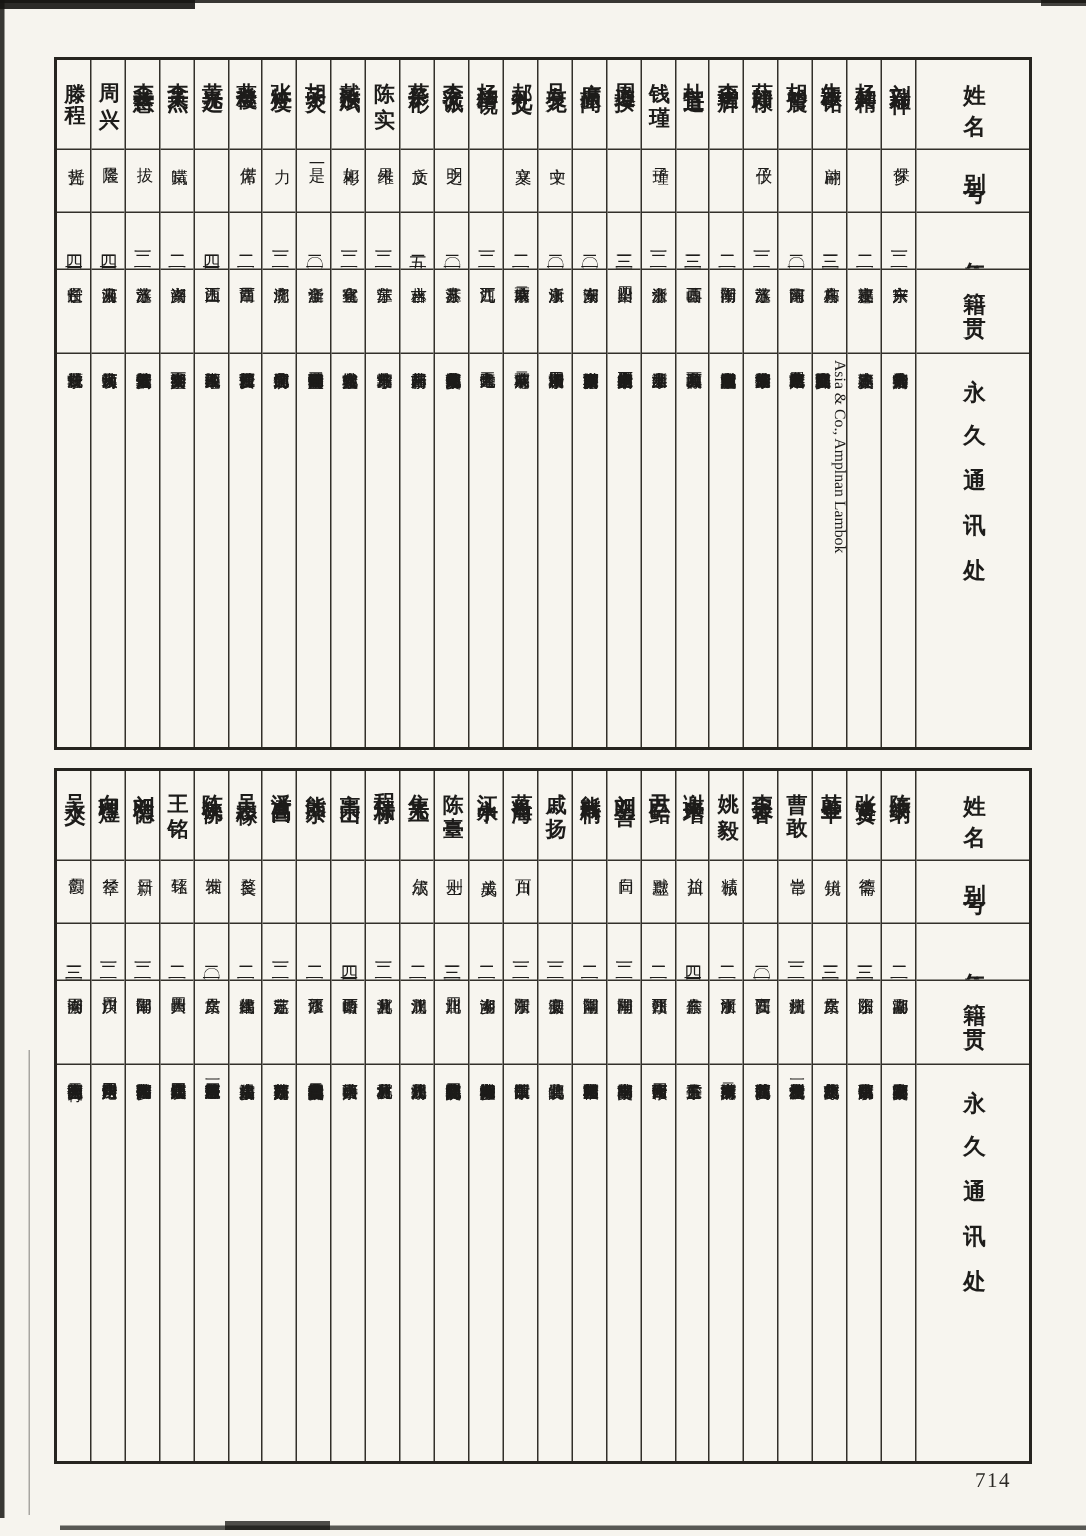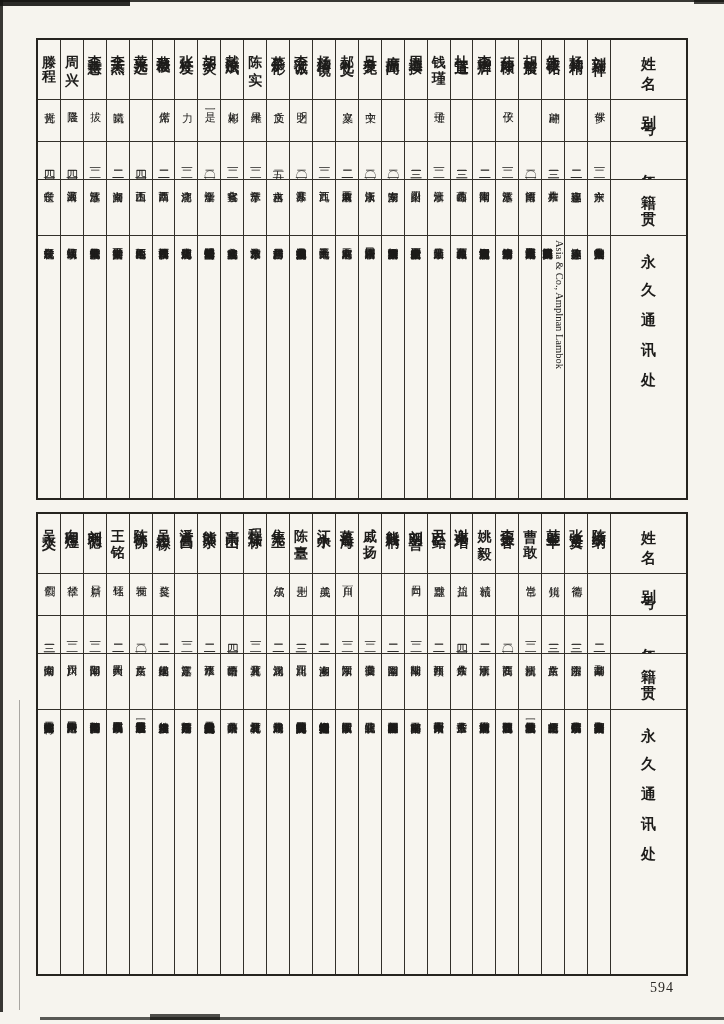--- a/index.html
+++ b/index.html
@@ -968,21 +968,21 @@
         </div>
         <div class="cell native-cell">
           <span class="vtext">湖南会同</span>
         </div>
         <div class="cell address-cell">
           <span class="vtext">湖南会同第二区教育会代交</span>
         </div>
       </div>
     </div>
 
-  <div class="page-number">594</div>
+  <div class="page-number">714</div>
 
   <div class="scan scan-top"></div>
   <div class="scan scan-top-left"></div>
   <div class="scan scan-top-right"></div>
   <div class="scan scan-left"></div>
   <div class="scan scan-left-inner"></div>
   <div class="scan scan-bottom"></div>
   <div class="scan scan-bottom-blob"></div>
 </div>
 

